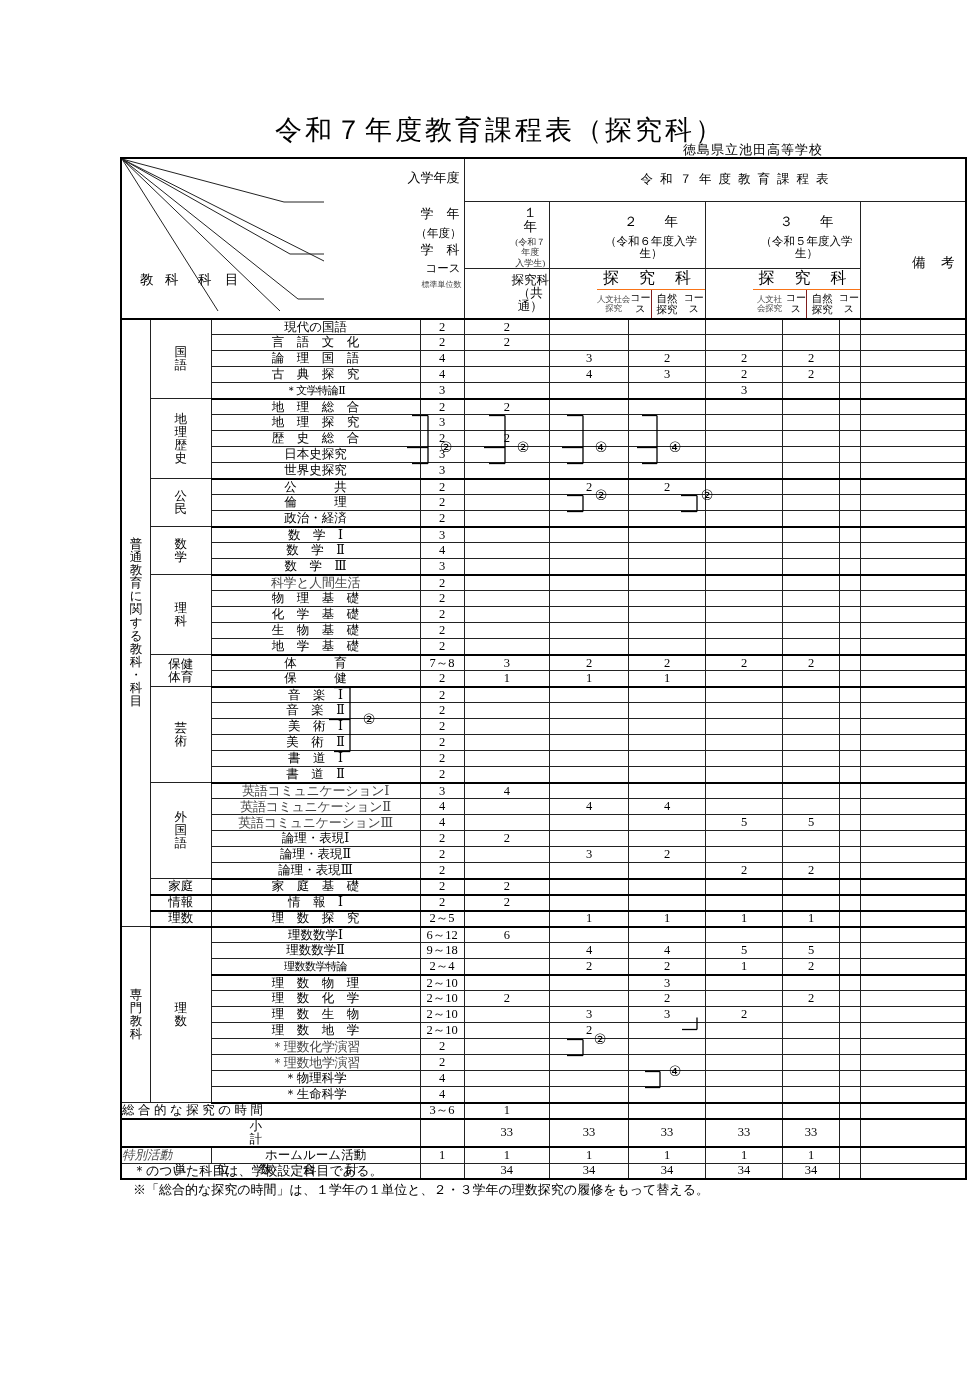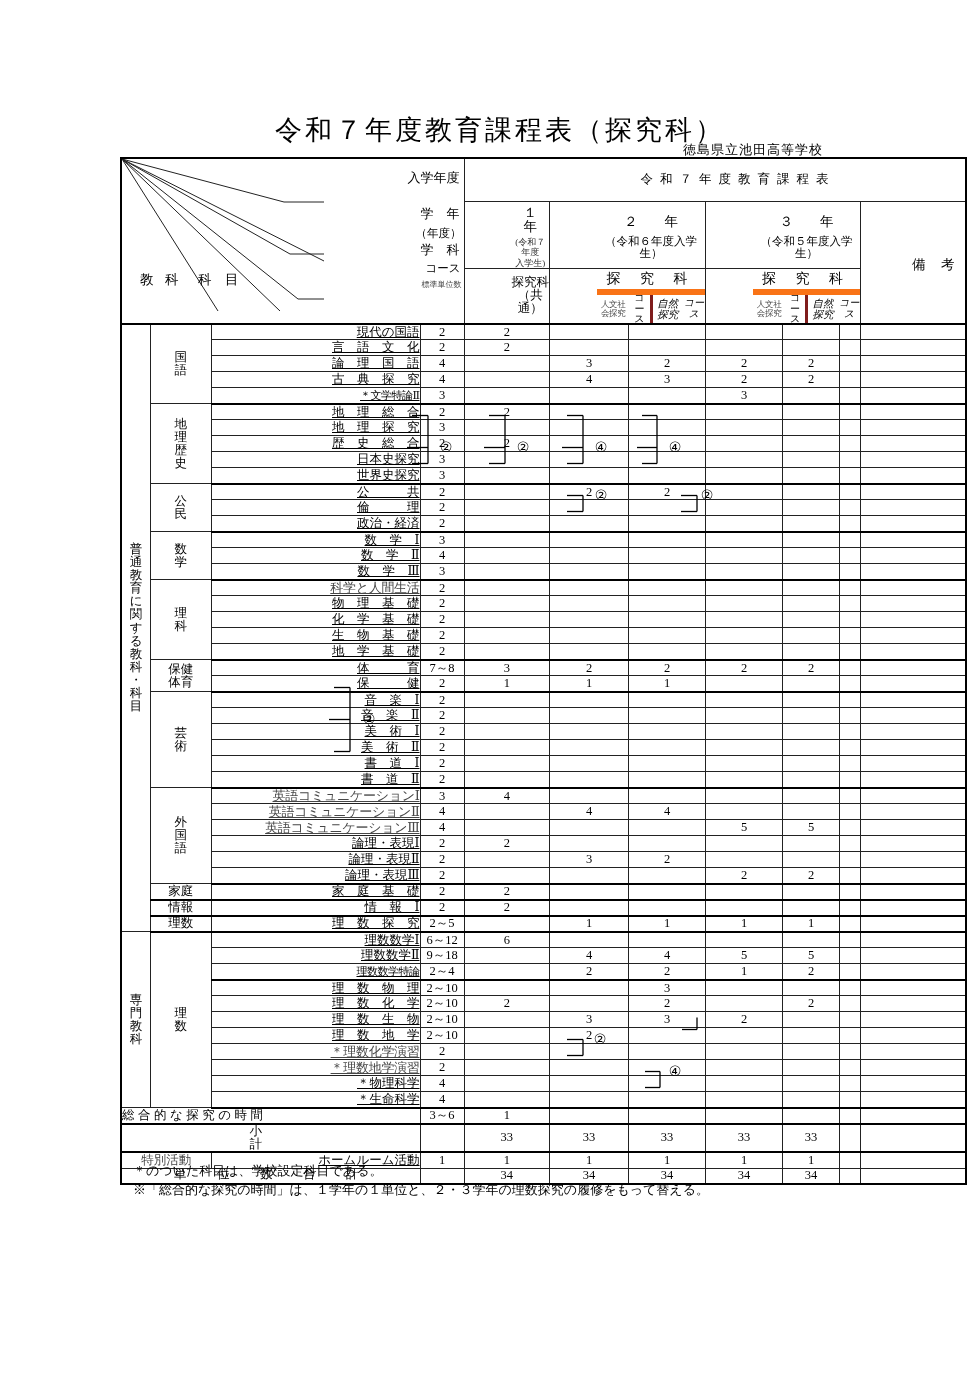--- a/index.html
+++ b/index.html
@@ -9,51 +9,51 @@
          font-size:27px;letter-spacing:3px;}
   .school{position:absolute;right:148px;top:141px;font-size:13px;letter-spacing:1px;}
   table.ct{position:absolute;left:120px;top:157px;border-collapse:collapse;table-layout:fixed;
            border:2px solid #000;}
   table.ct td{border:1px solid #222;padding:0;overflow:hidden;vertical-align:middle;
               font-size:12.5px;line-height:1.05;}
   tr.body-row{height:16px;}
   tr.tb td{border-bottom:2px solid #000;}
   td.bl2{border-left:2px solid #000;}
   td.num{text-align:center;font-family:"Liberation Serif",serif;}
-  td.subj{text-align:right;padding-left:3px;white-space:nowrap;font-size:12px;text-decoration:underline;}
+  td.subj{text-align:center;padding-left:3px;white-space:nowrap;font-size:12px;}
   td.subj.cmp{font-size:11px;letter-spacing:-0.5px;}
   td.subj.sm{font-size:13px;color:#474747;letter-spacing:-0.3px;}
   td.groupcell{text-align:center;font-size:13px;}
   .vstack{display:flex;flex-direction:column;justify-content:space-around;align-items:center;height:100%;}
   td.sectioncell{text-align:center;font-size:13px;}
   
   tr.h1{height:43px;} tr.h2{height:60px;} tr.h3{height:49px;}
   tr.hdr td{text-align:center;padding-left:47px;}
   tr.h3 > td, thead-like{border-bottom:2px solid #000;}
   td.corner{position:relative;}
   .cornlbl{position:absolute;white-space:nowrap;}
   .topcell{font-size:13.5px;letter-spacing:7px;}
   .yearname{font-size:13.5px;margin-top:4px;}
   .cohort-small{font-size:9px;color:#333;line-height:1.15;margin-top:3px;}
   .cohort{font-size:11.5px;margin-top:6px;}
   .deptcell{padding:0;}
-  .dept-top{height:20px;border-bottom:6px solid #f97316;display:flex;align-items:center;justify-content:center;
-            font-size:14px;letter-spacing:8px;}
+  .dept-top{height:20px;border-bottom:1px solid #f97316;display:flex;align-items:center;justify-content:center;
+            font-size:16px;letter-spacing:8px;}
   .dept-cols{display:flex;height:28px;}
   .dept-box{flex:1;display:flex;flex-direction:row;align-items:center;justify-content:center;line-height:1.05;}
-  .dept-box + .dept-box{border-left:3px solid #7f1d1d;font-style:italic;}
+  .dept-box + .dept-box{border-left:1px solid #7f1d1d;}
   .crs-hum{font-size:8.5px;color:#4a4a4a;letter-spacing:-0.3px;}
   .crs-nat{font-size:10.5px;}
   .crs-sub{font-size:10px;}
   .remarks-td{vertical-align:top;}
   .remarks-lbl{margin-top:6px;font-size:13.5px;letter-spacing:6px;text-align:center;}
   .lbl-goukei{letter-spacing:9px;text-align:center;font-size:13px;font-family:Liberation Mono, monospace;}
   .lbl-shokei{letter-spacing:30px;text-align:center;font-size:13px;padding-left:14px;}
   .lbl-sougou{font-size:12.5px;letter-spacing:3.5px;padding-left:3px;white-space:nowrap;}
-  .lbl-tokkatsu{font-size:8.5px;color:#474747;text-align:center;}
+  .lbl-tokkatsu{font-size:8.5px;color:#474747;text-align:left;font-style:italic;}
   .lbl-hr{font-size:10.5px;letter-spacing:0;}
   .footnotes{position:absolute;left:133px;top:1161px;font-size:13px;line-height:19px;white-space:nowrap;}
   .overlay{position:absolute;left:0;top:0;width:971px;height:1376px;pointer-events:none;}
   .circ{position:absolute;transform:translate(-50%,-54%);font-family:"DejaVu Sans",sans-serif;
         font-size:14px;color:#000;}
   .cornsvg{position:absolute;left:0;top:0;}
 </style>
 </head>
 <body>
 

